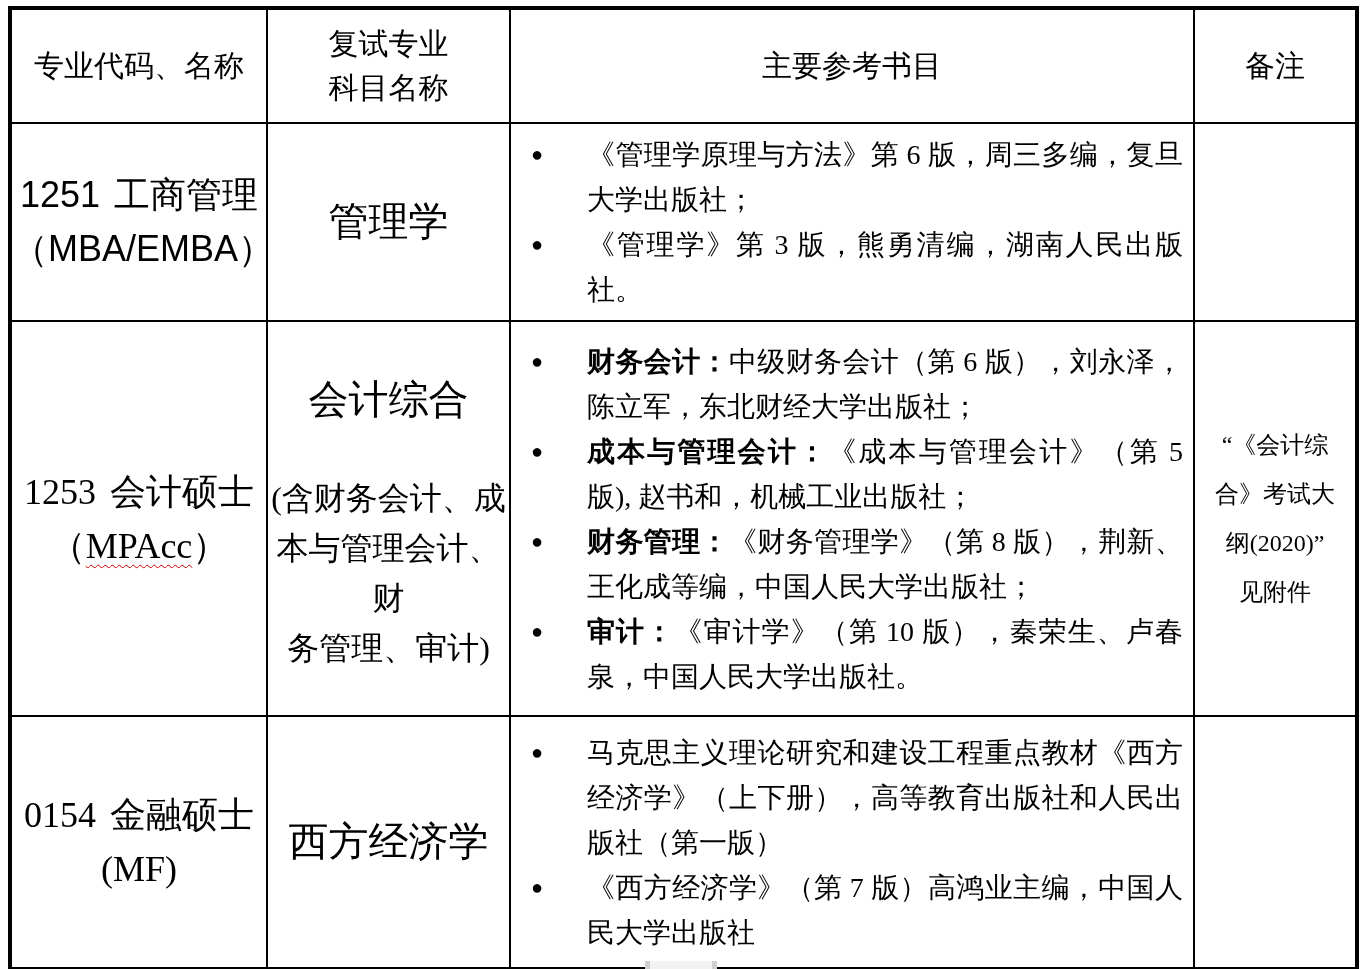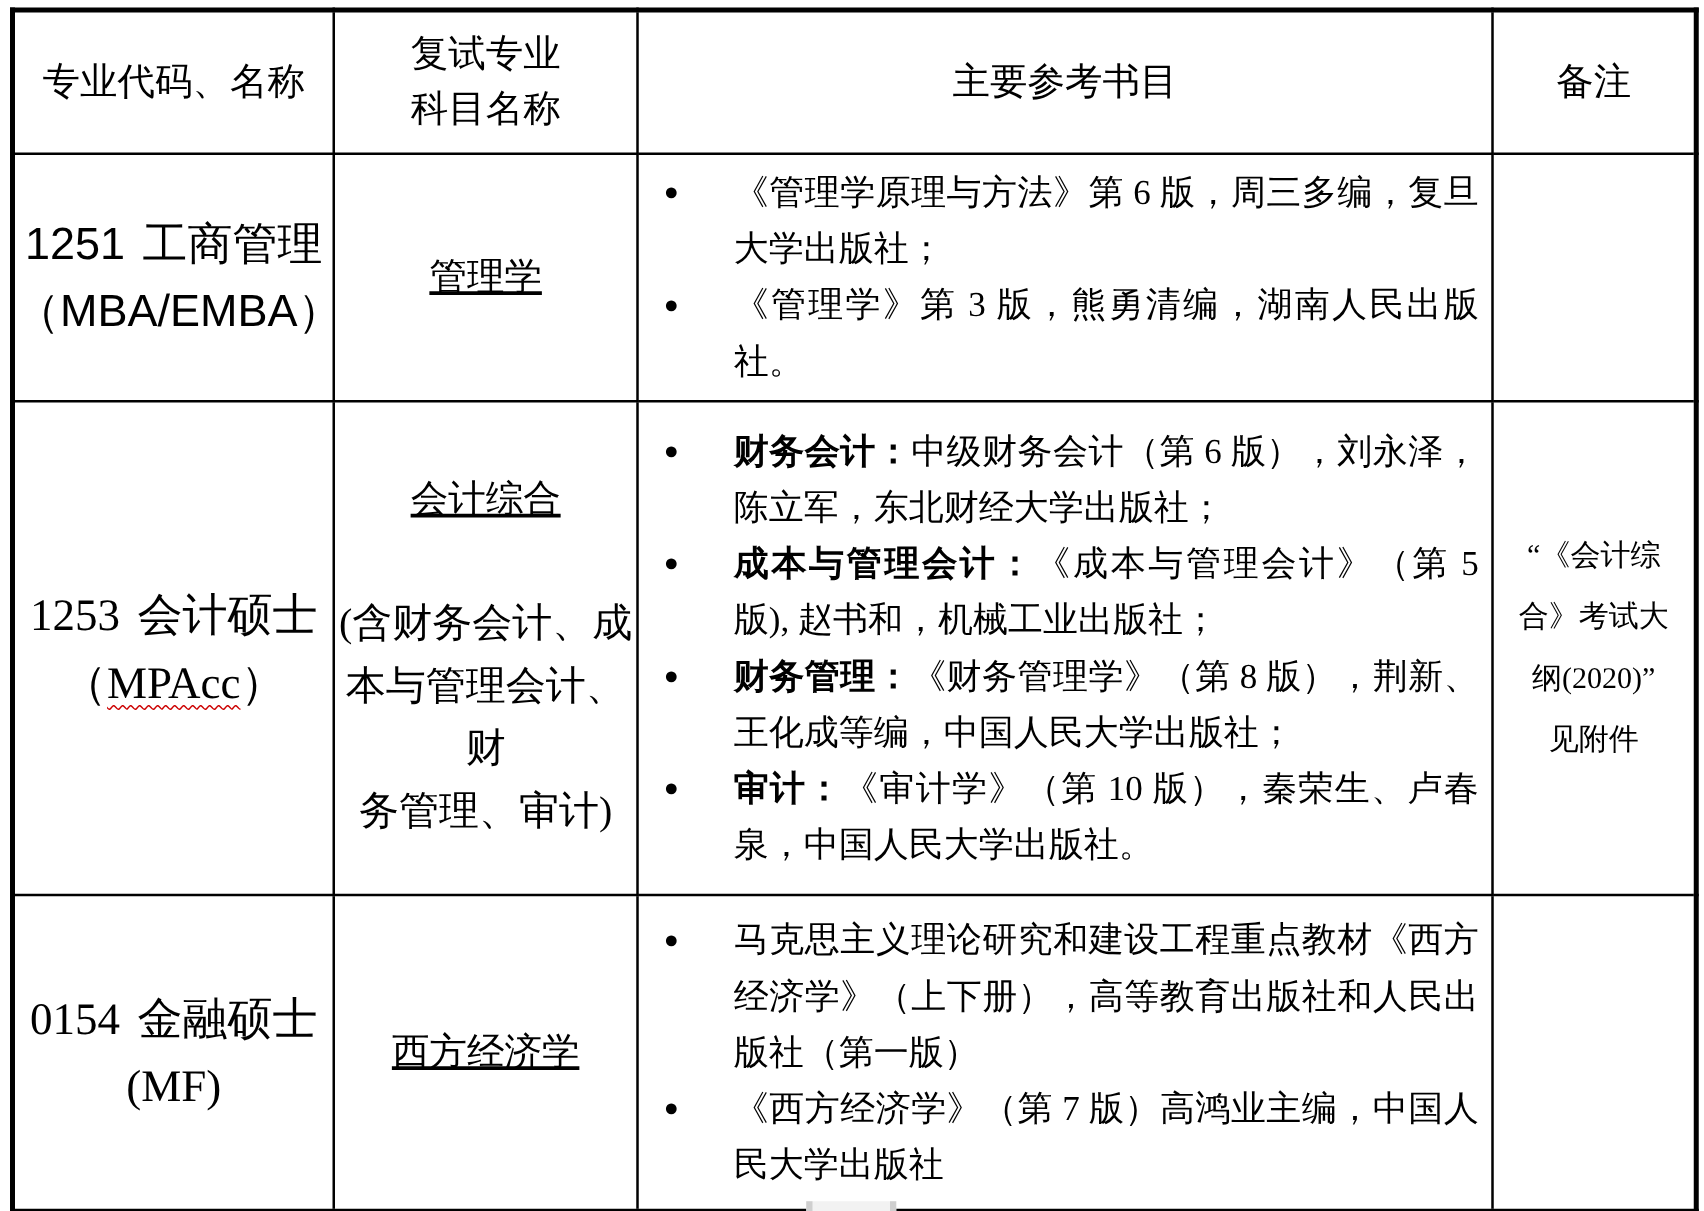--- a/index.html
+++ b/index.html
@@ -42,21 +42,21 @@
   td.cell-code .code-num { margin-right: 14px; }
   .sans { font-family: "Liberation Sans", "DejaVu Sans", sans-serif; }
 
   .squiggle {
     text-decoration: underline wavy #cc0000 1px;
     text-underline-offset: 6px;
     text-decoration-skip-ink: none;
   }
 
   td.cell-subject { text-align: center; font-size: 30px; line-height: 50px; }
-  .subject-title { font-size: 30px; line-height: 50px; text-decoration: underline; }
+  .subject-title { font-size: 40px; line-height: 50px; }
   .subject-title.gap-below { margin-bottom: 48px; margin-top: 10px; }
   .subject-note-line { font-size: 32px; line-height: 50px; }
 
   td.cell-books { padding: 8px 10px 8px 20px; }
   .book-item {
     position: relative;
     padding-left: 56px;
     font-size: 28px;
     line-height: 45px;
     text-align: justify;

